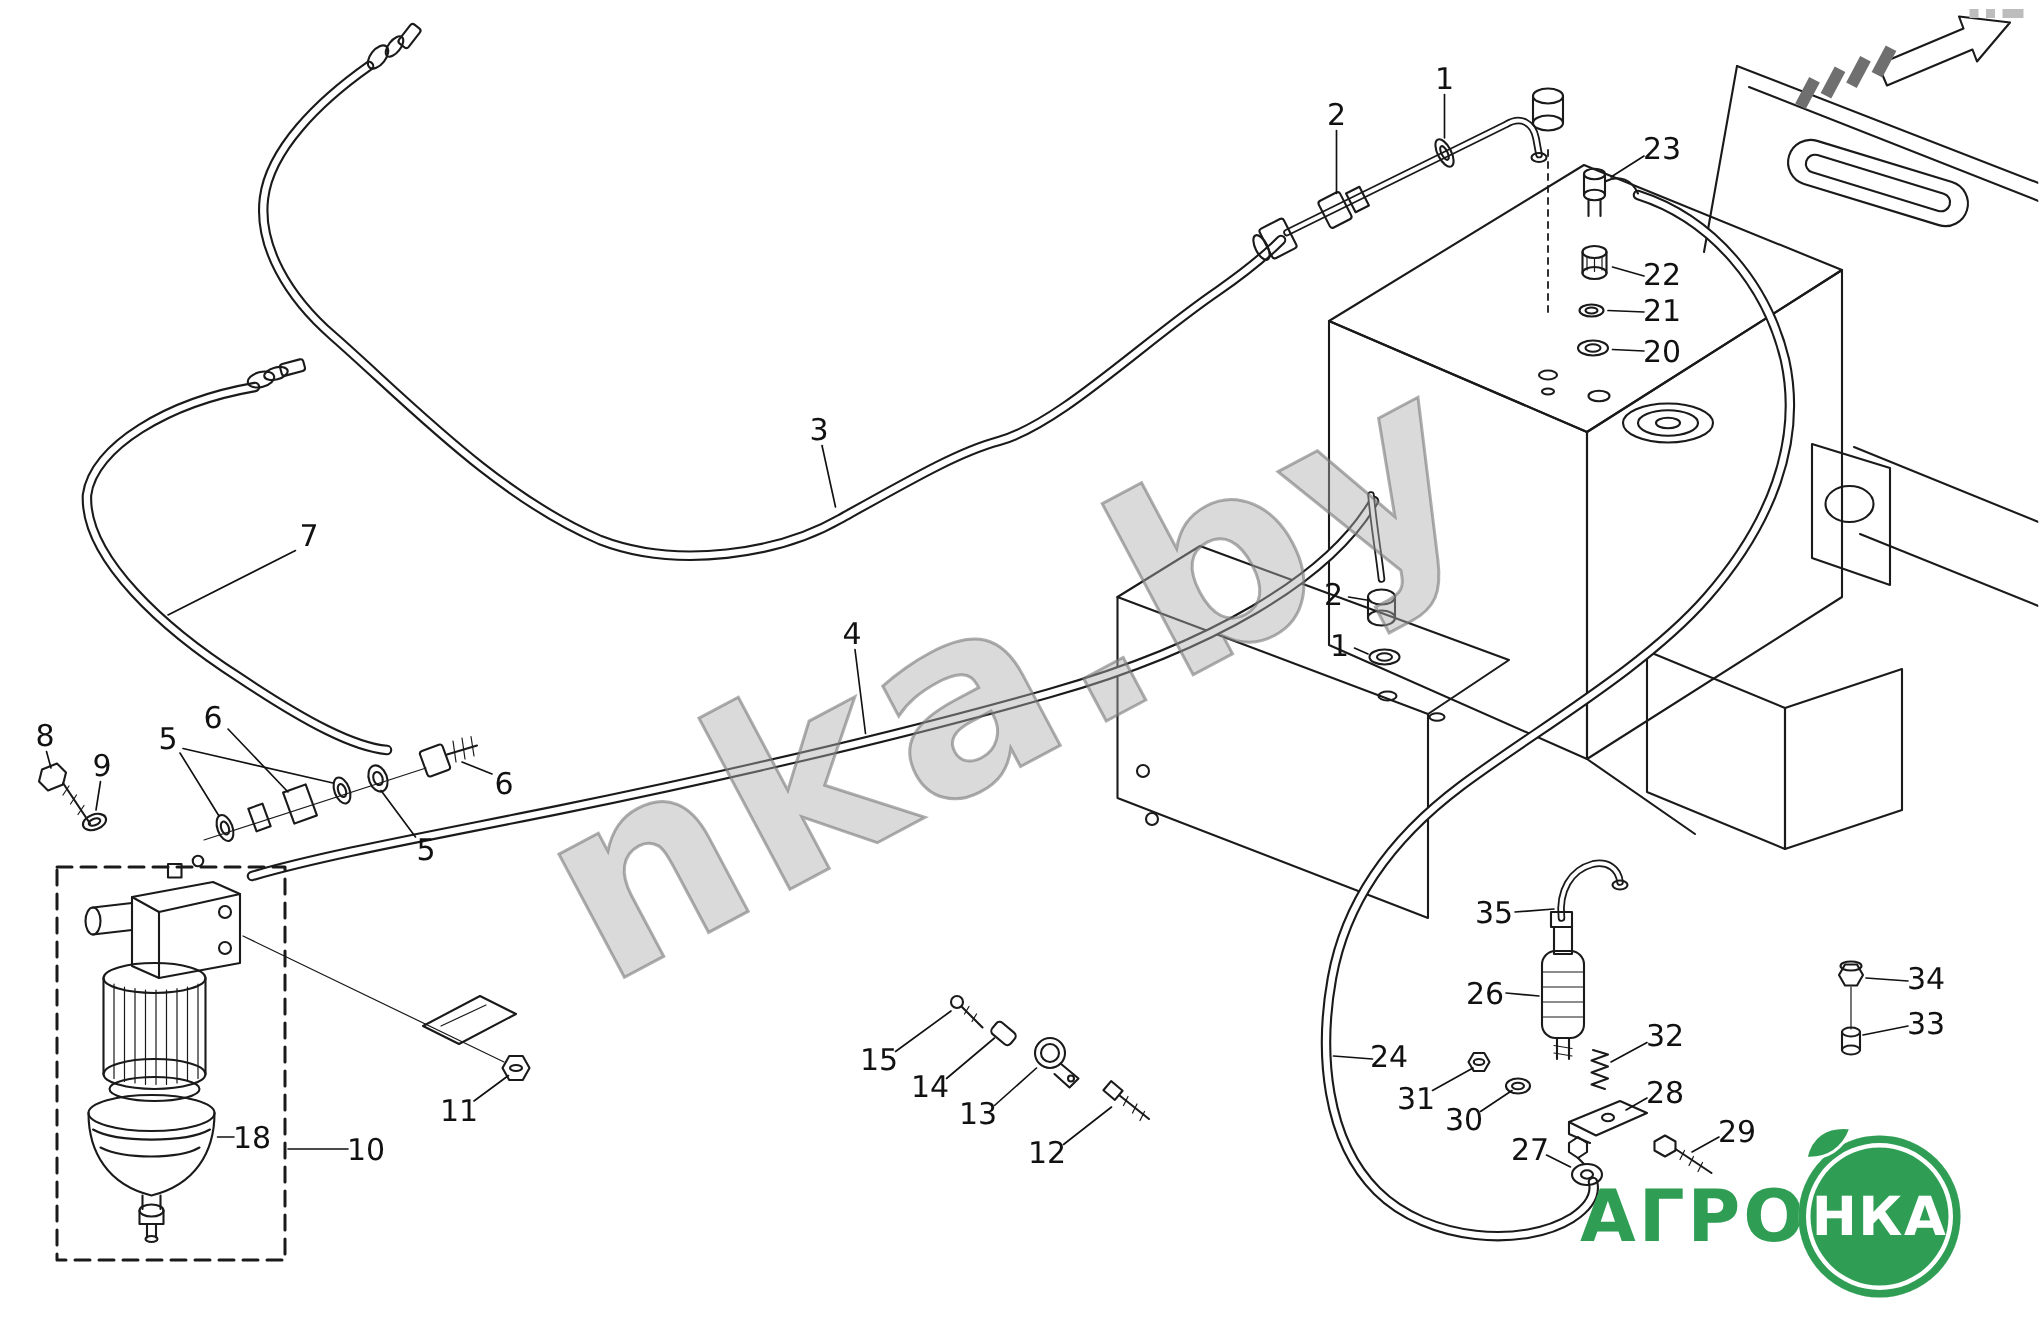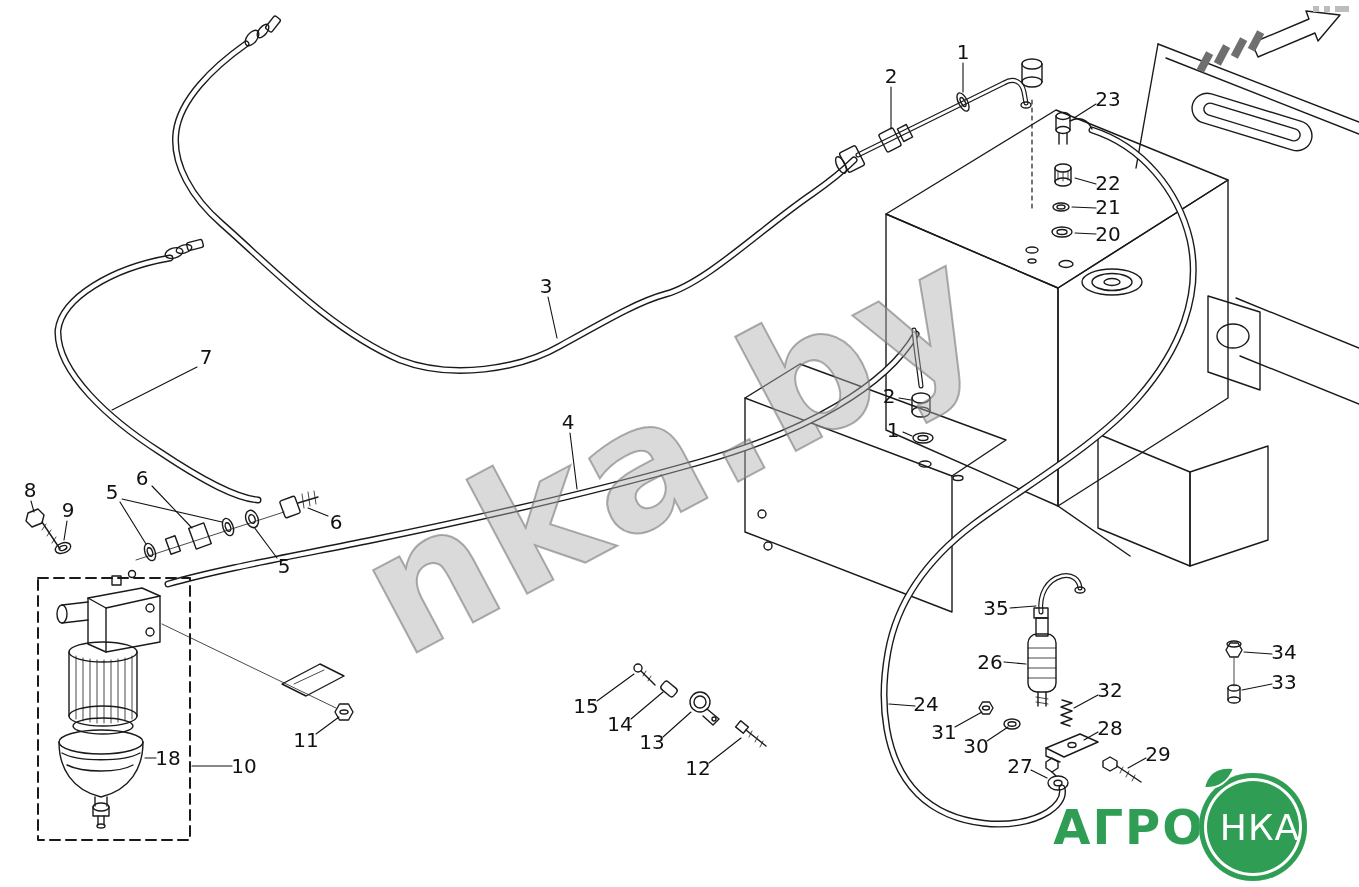--- a/index.html
+++ b/index.html
@@ -23,26 +23,26 @@
               stroke:none; text-anchor:middle; dominant-baseline:central; }
   #art [data-name="callout-layer"] line { stroke:#111; stroke-width:1.1; }
 
   .watermark {
     position:absolute; left:315px; top:350px; width:720px; height:210px;
     text-align:center; font-size:170px; font-weight:bold; letter-spacing:4px;
     color:rgba(172,172,172,0.45); -webkit-text-stroke:2px rgba(120,120,120,0.6);
     transform:rotate(-28deg); pointer-events:none; user-select:none;
   }
 
-  .logo { position:absolute; right:52px; bottom:6px; display:flex; align-items:center; gap:2px; }
+  .logo { position:absolute; right:52px; bottom:22px; display:flex; align-items:center; gap:2px; }
   .logo .agro { color:#2f9e54; font-size:48px; font-weight:bold; letter-spacing:2px; margin-right:-8px; }
   .badge { position:relative; width:108px; height:108px; border-radius:50%;
            background:#2f9e54; display:flex; align-items:center; justify-content:center;
            box-shadow: inset 0 0 0 5px #2f9e54, inset 0 0 0 8px #fff; }
-  .badge .nka { color:#fff; font-weight:normal; font-size:36px; letter-spacing:1px;padding-left:14px; }
+  .badge .nka { color:#fff; font-weight:bold; font-size:36px; letter-spacing:1px; }
   .badge .leaf { position:absolute; top:-9px; left:2px; }
   .badge .leaf path { fill:#2f9e54; stroke:#fff; stroke-width:2; }
 
   .corner-marks { position:absolute; top:6px; right:10px; display:flex; gap:5px; align-items:center; }
   .corner-marks .cm { width:6px; height:6px; background:#bdbdbd; }
   .corner-marks .cm.wide { width:14px; }
 </style>
 </head>
 <body>
 

